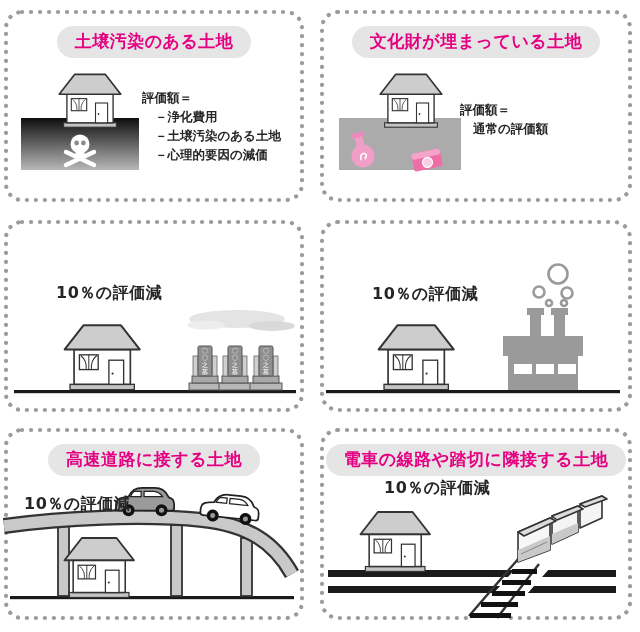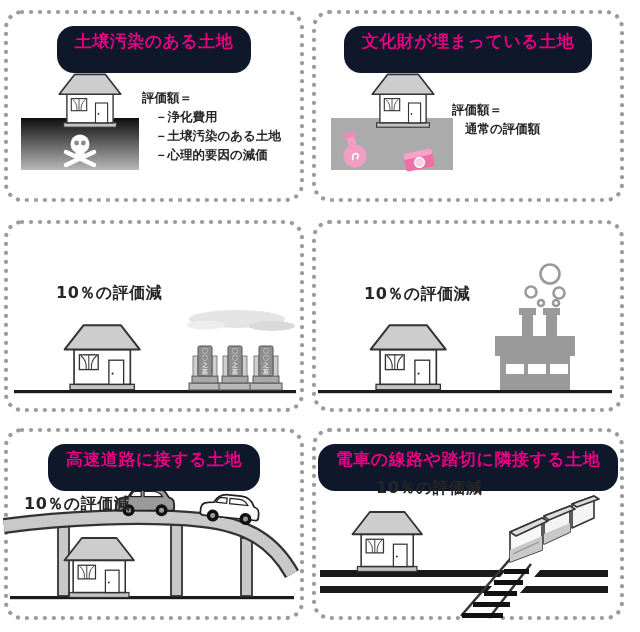--- a/index.html
+++ b/index.html
@@ -1,25 +1,25 @@
 <!DOCTYPE html>
 <html><head>
 <meta charset="utf-8">
 <style>
   html,body{margin:0;padding:0;background:#fff;}
   body{width:640px;height:632px;position:relative;overflow:hidden;
        font-family:"DejaVu Sans","Liberation Sans",sans-serif;}
   .panel{position:absolute;height:196px;}
   .panel.pcol-l{width:304px;left:2px;}
-  .panel.pcol-r{width:316px;left:310px;}
+  .panel.pcol-r{width:316px;left:318px;}
   .prow-1{top:8px;} .prow-2{top:218px;} .prow-3{top:426px;}
   .layer{position:absolute;left:0;top:0;}
   .ptitle{position:relative;text-align:center;padding-top:17px;margin:0;z-index:2;}
-  .pill{display:inline-block;background:#0f172a;color:#e50082;font-weight:bold;
-        font-size:17px;line-height:1;padding:7px 18px 23px;border-radius:17px;
+  .pill{display:inline-block;background:#e5e5e5;color:#e50082;font-weight:bold;
+        font-size:17px;line-height:1;padding:7px 18px 8px;border-radius:17px;
         letter-spacing:0.5px;white-space:nowrap;}
   .note{position:absolute;font-weight:bold;font-size:16px;color:#262626;z-index:2;
         letter-spacing:0.5px;}
   .formula{position:absolute;font-weight:bold;font-size:12.5px;line-height:19px;
            color:#262626;z-index:2;white-space:nowrap;}
   .formula .ind{padding-left:13px;}
   svg text{font-family:"DejaVu Sans","Liberation Sans",sans-serif;}
 </style>
 </head>
 <body>

